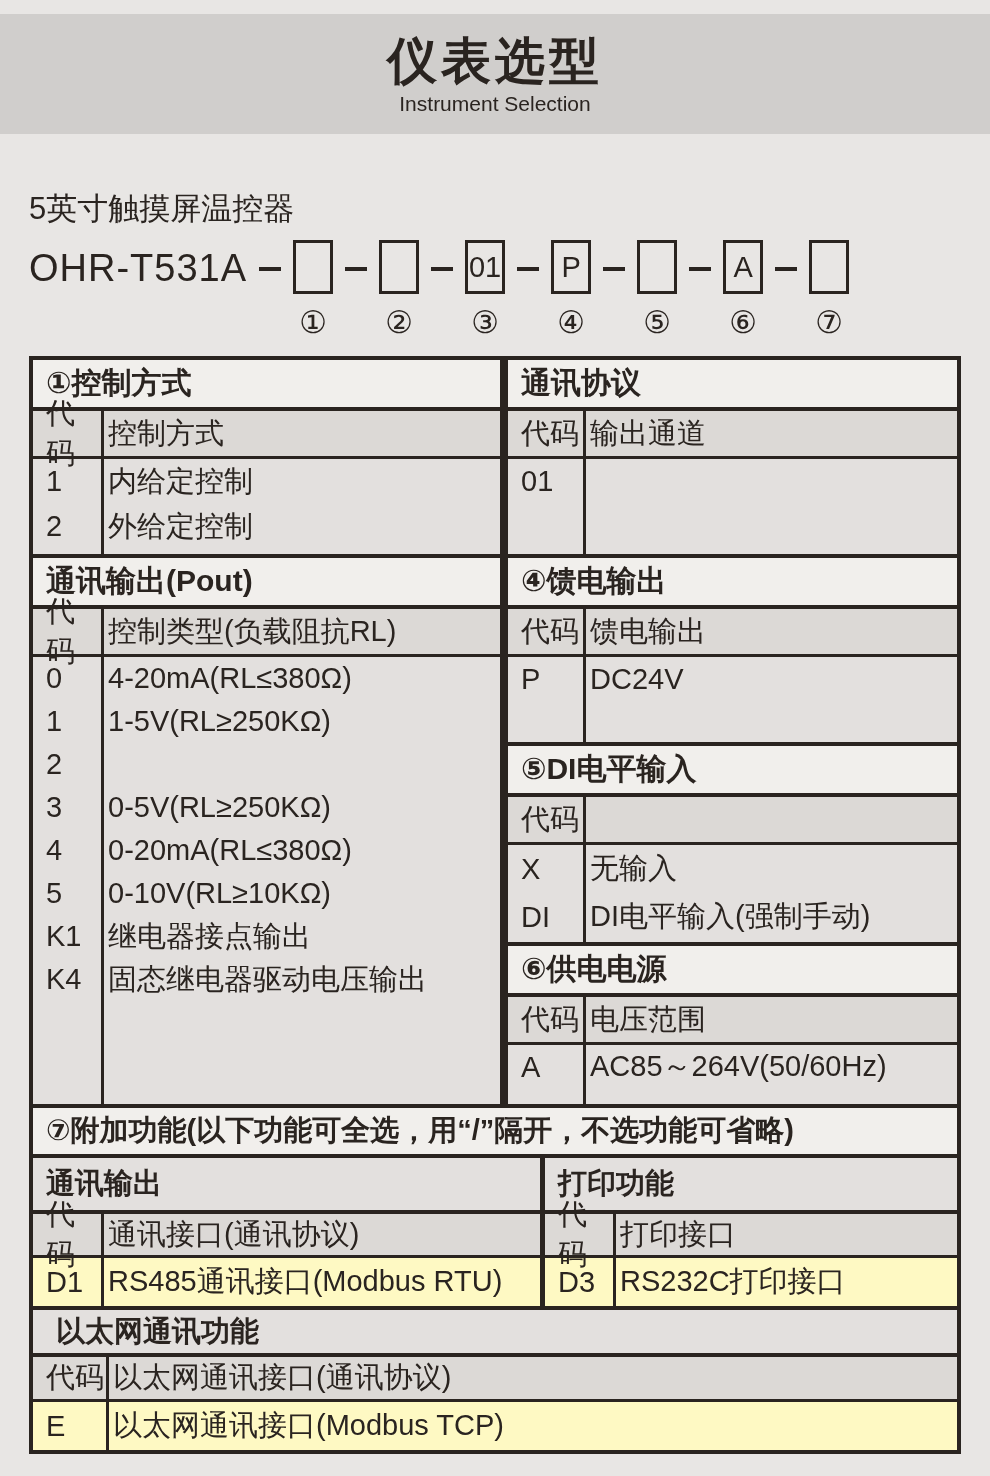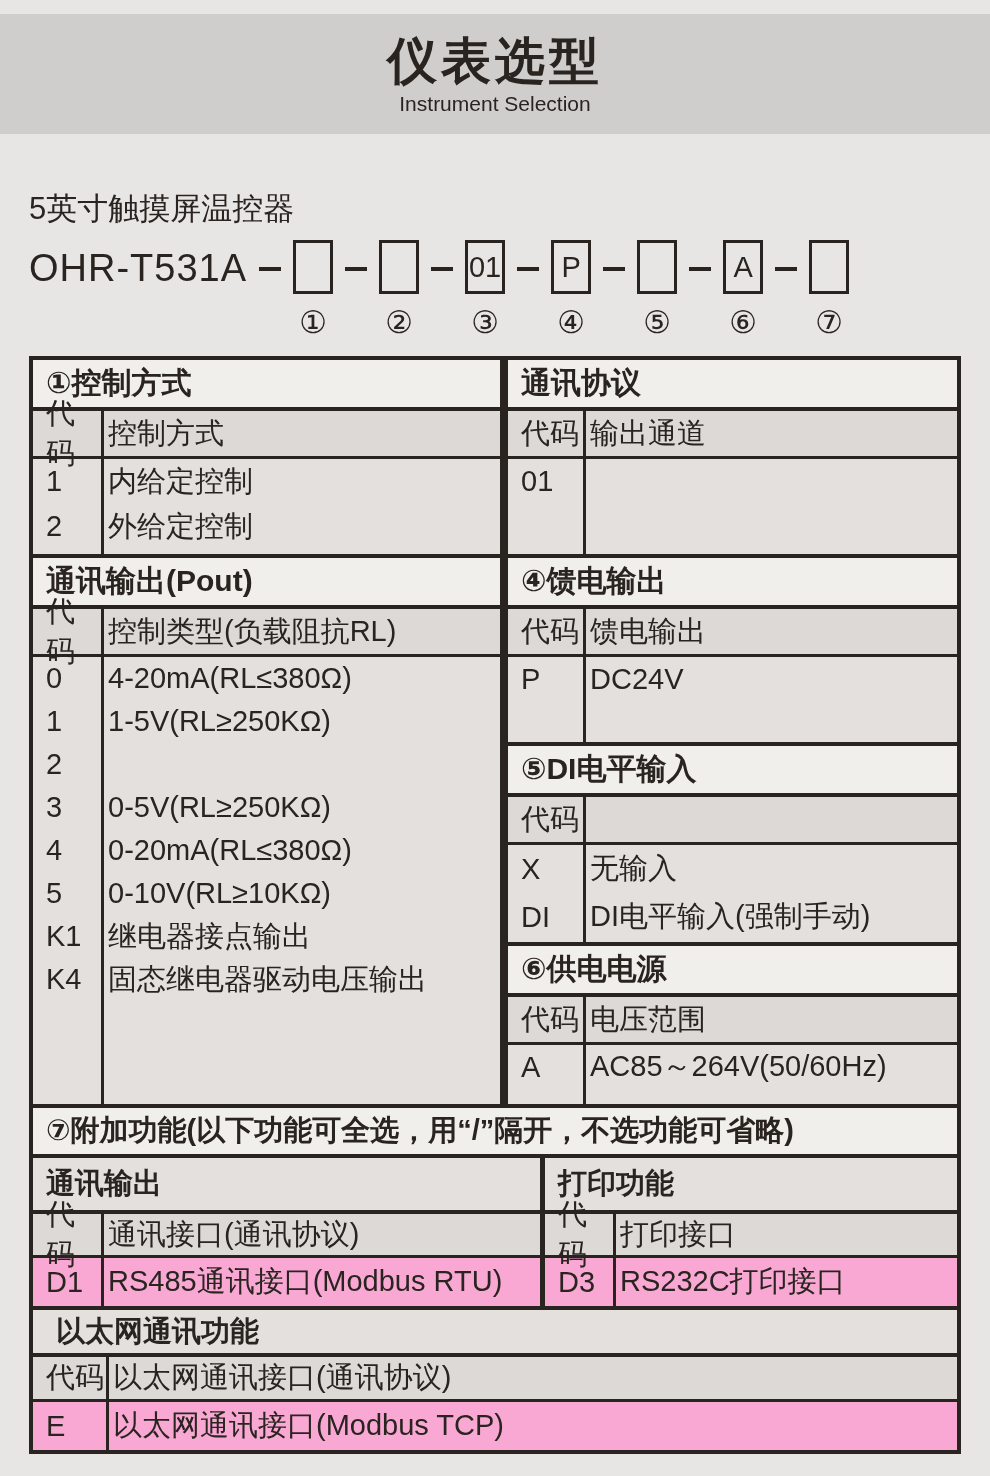--- a/index.html
+++ b/index.html
@@ -72,21 +72,21 @@
   .fill { flex:1; }
 
   .tbl-s1 { height:143px; }
   .tbl-s2 { flex:1; }
   .tbl-s3 { height:143px; }
   .tbl-s4 { height:133px; }
   .tbl-s5 { height:145px; }
   .tbl-s6 { flex:1; }
 
   .bottom {
-    border:4px solid #2a2420; background:#f9a8d4;
+    border:4px solid #2a2420; background:#fef9c3;
     margin-top:-4px; height:350px;
     display:flex; flex-direction:column;
   }
   .b-title {
     flex:none; height:50px; background:#f1efec;
     border-bottom:4px solid #2a2420;
     display:flex; align-items:center; padding-left:13px;
     font-size:29px; font-weight:600;
   }
   .sub-row { flex:none; height:148px; display:flex; }

